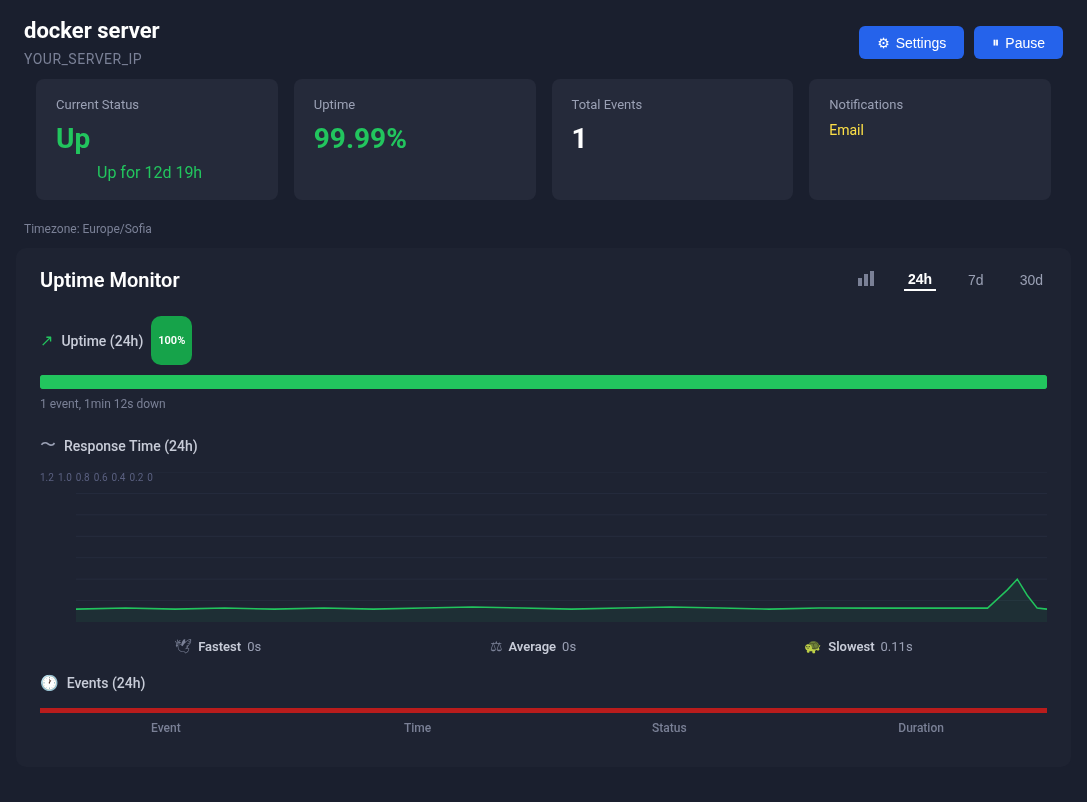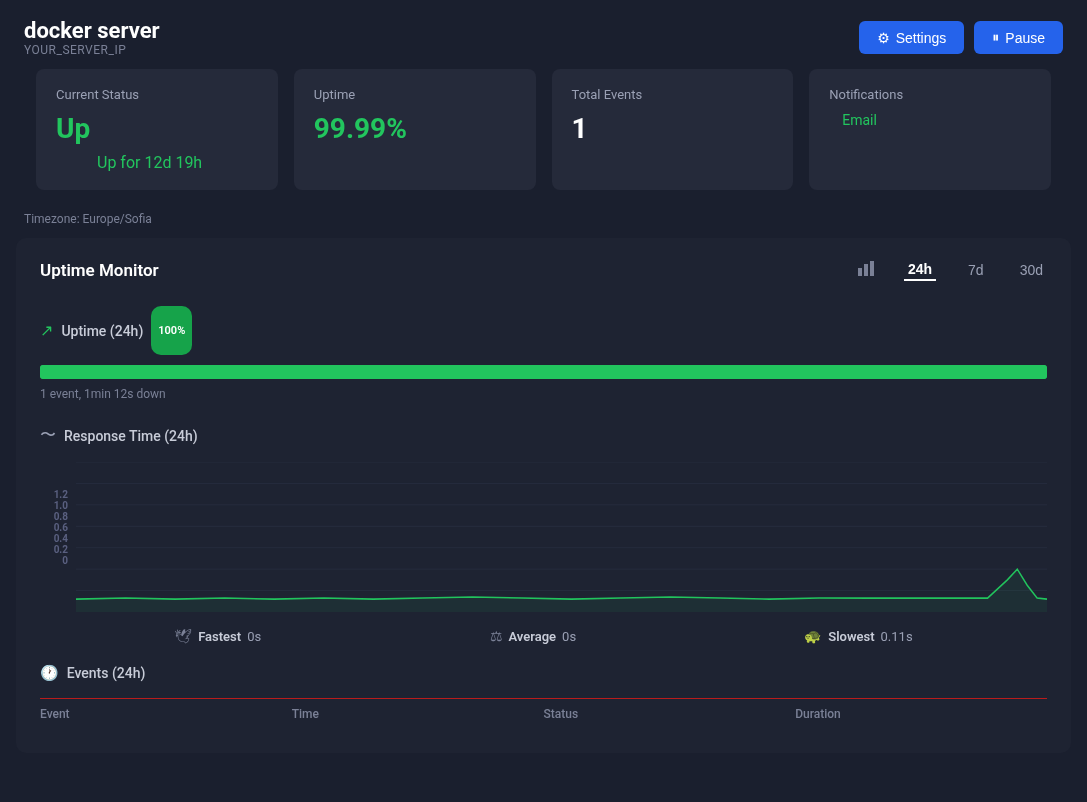--- a/index.html
+++ b/index.html
@@ -18,23 +18,23 @@
       justify-content: space-between;
       padding: 18px 24px 12px 24px;
     }
     .header-left {}
     .server-name {
       font-size: 22px;
       font-weight: 700;
       color: #ffffff;
     }
     .server-ip {
-      font-size: 12px;
-      color: #7a8096;
-      margin-top: 0;
+      font-size: 14px;
+      color: #7a8096;
+      margin-top: 8px;
       letter-spacing: 0.5px;
     }
     .header-buttons {
       display: flex;
       gap: 10px;
     }
     .btn {
       display: flex;
       align-items: center;
       gap: 6px;
@@ -83,23 +83,22 @@
       color: #ffffff;
     }
     .card-sub {
       font-size: 16px;
       color: #22c55e;
       margin-top: 8px;
       margin-left: 41px;
     }
     .card-notification-value {
       font-size: 14px;
-      color: #22c55e;
+      color: #fde047;
       margin-top: 4px;
-      margin-left: 13px;
     }
 
     
     .timezone-bar {
       padding: 6px 24px 12px 24px;
       font-size: 12px;
       color: #7a8096;
     }
 
     
@@ -109,21 +108,21 @@
       margin: 0 16px;
       padding: 20px 24px 24px 24px;
     }
     .monitor-header {
       display: flex;
       align-items: center;
       justify-content: space-between;
       margin-bottom: 24px;
     }
     .monitor-title {
-      font-size: 17px;
+      font-size: 20px;
       font-weight: 600;
       color: #ffffff;
     }
     .monitor-controls {
       display: flex;
       align-items: center;
       gap: 28px;
     }
     .chart-icon {
       color: #7a8096;
@@ -196,24 +195,23 @@
       position: relative;
       height: 150px;
       width: 100%;
     }
     .y-axis {
       position: absolute;
       left: 0;
       top: 0;
       bottom: 20px;
       display: flex;
-      flex-direction: column;
-      justify-content: center;
+      flex-direction: row;
+      justify-content: space-between;
       width: 32px;
-      font-weight: bold;
     }
     .y-label {
       font-size: 10px;
       color: #5a6080;
       text-align: right;
       padding-right: 4px;
     }
     .chart-svg-container {
       position: absolute;
       left: 36px;
@@ -261,21 +259,22 @@
     }
     .events-title {
       font-size: 14px;
       font-weight: 500;
       color: #c8ccd8;
     }
     .events-table-header {
       display: grid;
       grid-template-columns: 1fr 1fr 1fr 1fr;
       padding: 8px 0;
-      border-top: 1px solid #b91c1c;
+      border-top: 5px solid #b91c1c;
+      text-align: center;
     }
     .table-col-header {
       font-size: 12px;
       color: #7a8096;
       font-weight: 500;
     }
   </style>
 </head>
 <body>
 

